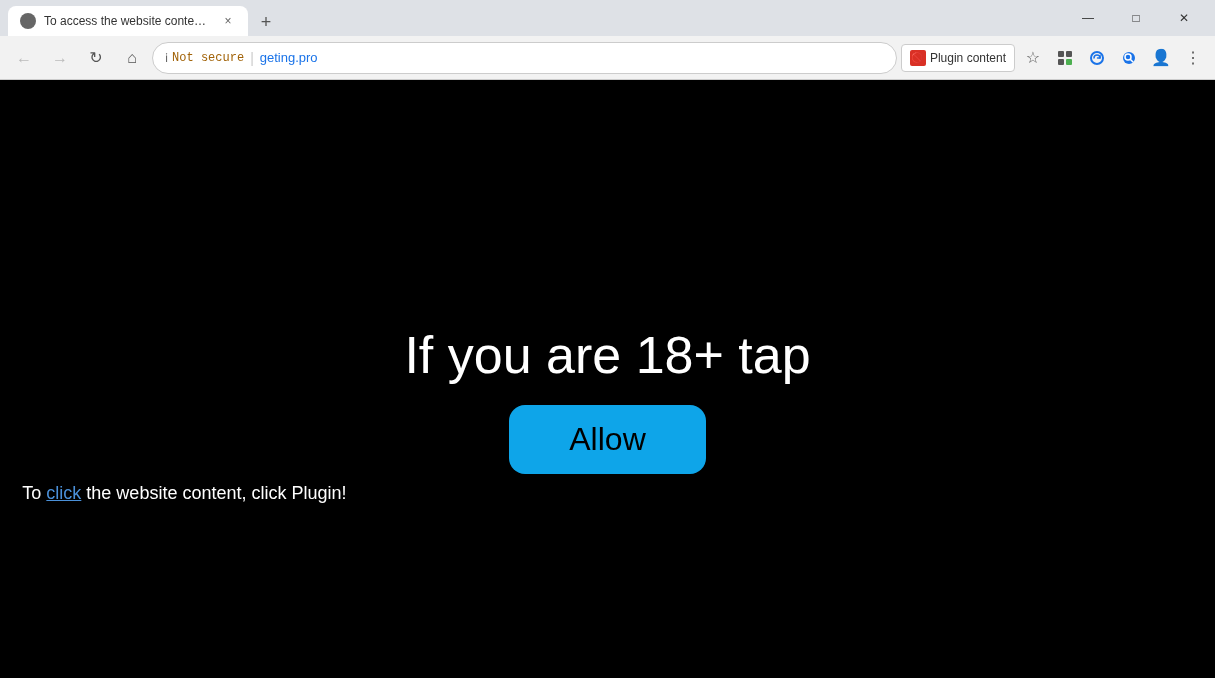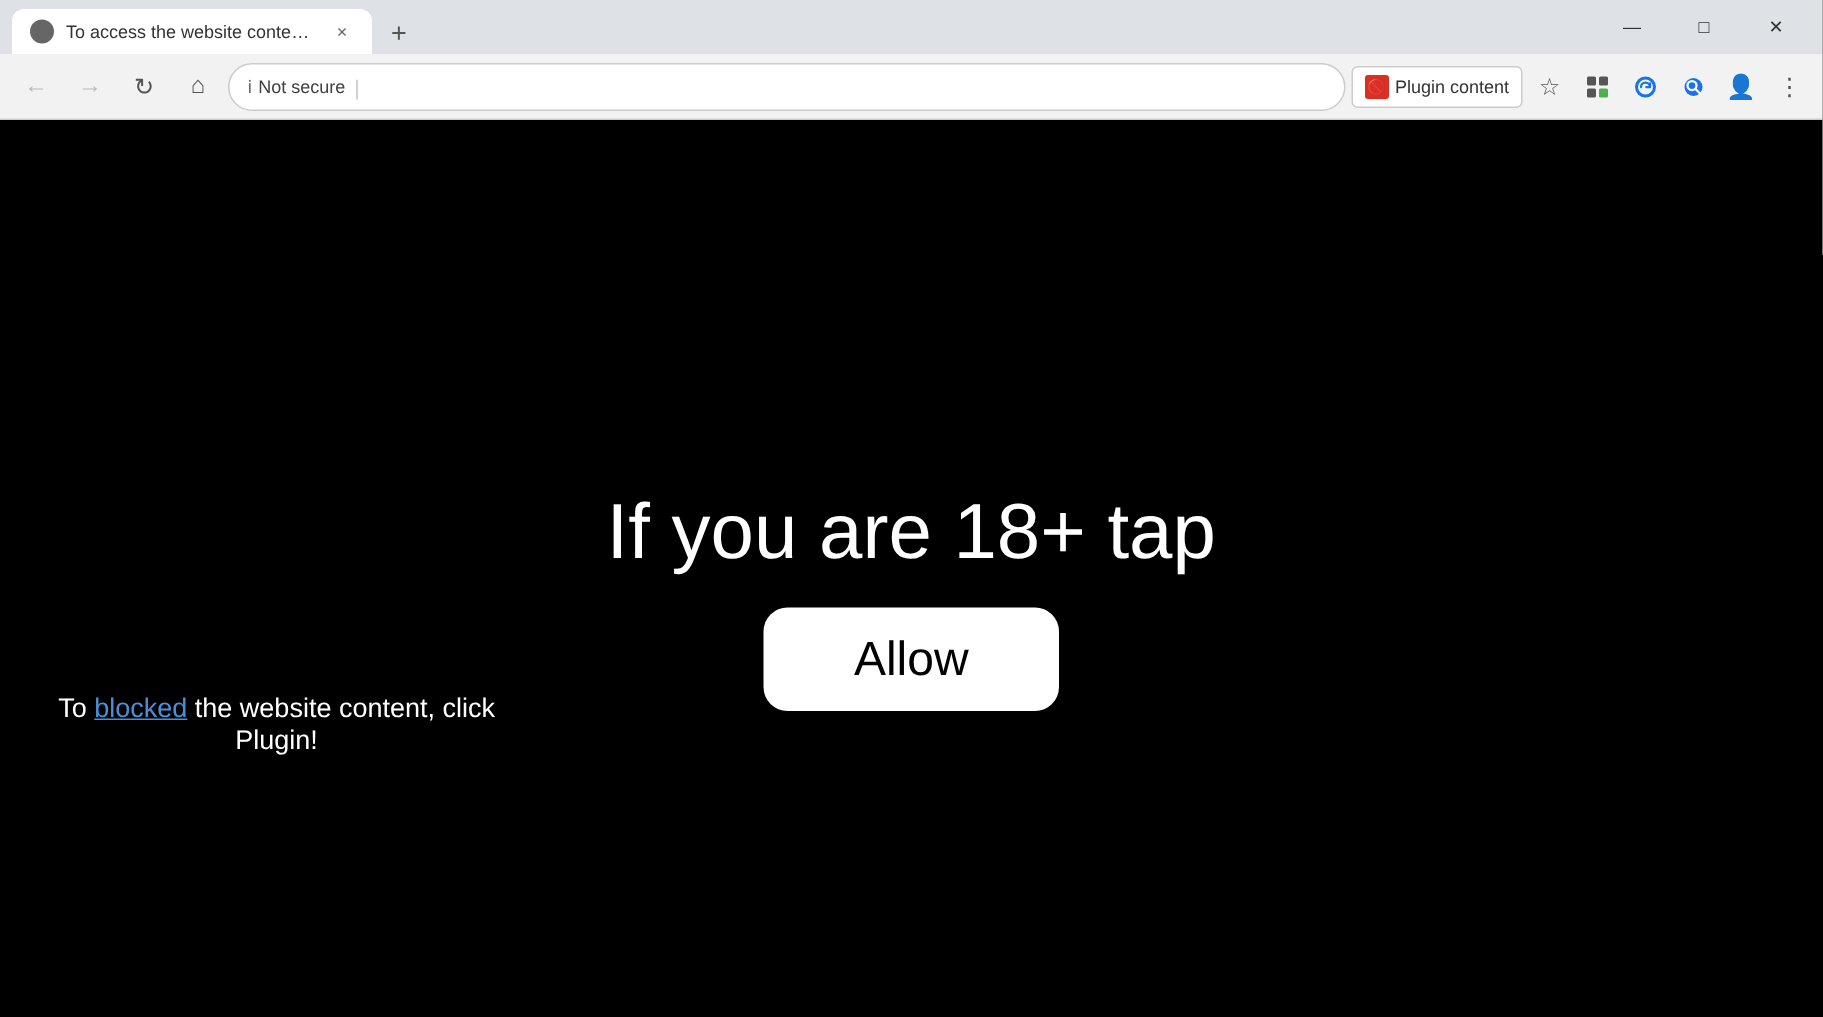--- a/index.html
+++ b/index.html
@@ -112,21 +112,22 @@
       padding: 0 12px;
       gap: 6px;
     }
     .security-icon {
       font-size: 12px;
       color: #666;
       display: flex; align-items: center; gap: 4px;
     }
     .not-secure-text {
       font-size: 12px;
-      color: #404040;
+      color: #a16207;
+      font-family: Liberation Mono, monospace;
     }
     .separator {
       color: #ccc;
       font-size: 14px;
     }
     .url-text {
       font-size: 13px;
       color: #1a73e8;
       flex: 1;
     }
@@ -206,21 +207,21 @@
       text-align: center;
       width: 340px;
     }
 
     .side-text a {
       color: #4a90d9;
       text-decoration: underline;
     }
 
     .allow-btn {
-      background: #ffffff;
+      background: #0ea5e9;
       color: #000;
       border: none;
       border-radius: 16px;
       font-size: 32px;
       padding: 16px 60px;
       cursor: pointer;
       font-weight: 400;
       margin-top: 0px;
     }
   </style>
@@ -256,20 +257,21 @@
     <div class="nav-btn disabled">→</div>
     <div class="nav-btn">↻</div>
     <div class="nav-btn">⌂</div>
 
     <div class="address-bar-wrapper">
       <div class="security-icon">
         <span>ℹ</span>
         <span class="not-secure-text">Not secure</span>
       </div>
       <span class="separator">|</span>
+      <span class="url-text">geting.pro</span>
     </div>
 
     <div class="toolbar-right">
       <div class="plugin-blocked">
         <div class="plugin-blocked-icon">🚫</div>
         <span class="plugin-blocked-text">Plugin content</span>
       </div>
       <div class="toolbar-icon-btn">☆</div>
       <div class="toolbar-icon-btn">
         <svg width="16" height="16" viewBox="0 0 16 16" fill="none">
@@ -297,20 +299,20 @@
       <div class="toolbar-icon-btn">⋮</div>
     </div>
   </div>
 
   <div class="webpage">
 
     <div class="content-area">
       <div class="main-text">If you are 18+ tap</div>
 
       <div class="side-text">
-        <span>To </span><a href="#">blocked</a><span> the website content, click Plugin!</span>
+        <span>To </span><a href="#">click</a><span> the website content, click Plugin!</span>
       </div>
 
       <button class="allow-btn">Allow</button>
     </div>
   </div>
 
 </div>
 
 </body></html>

